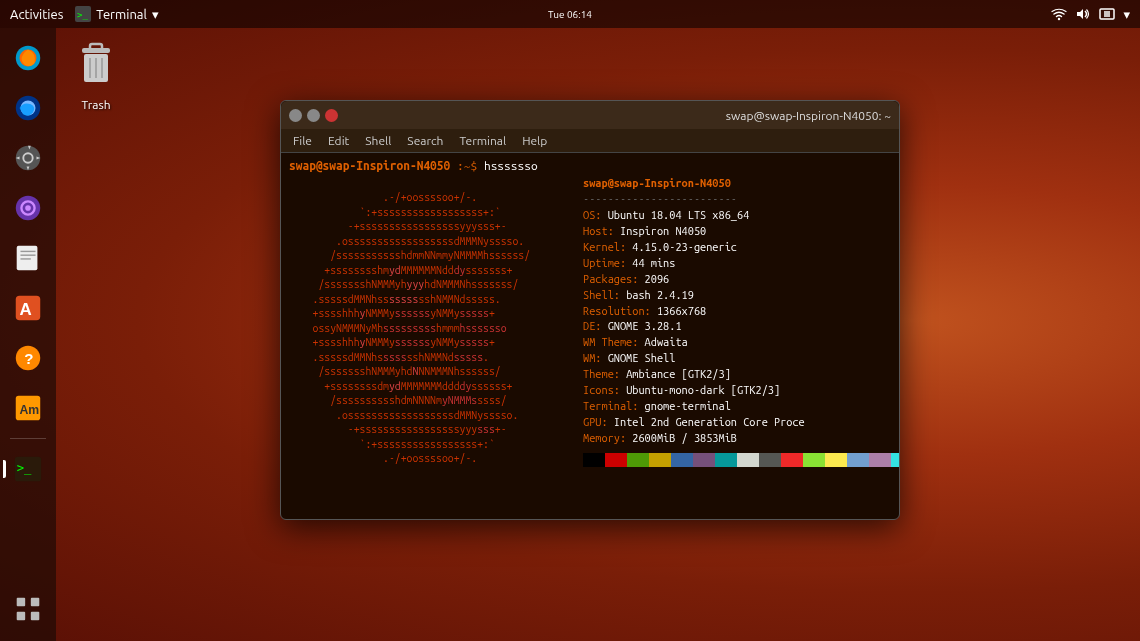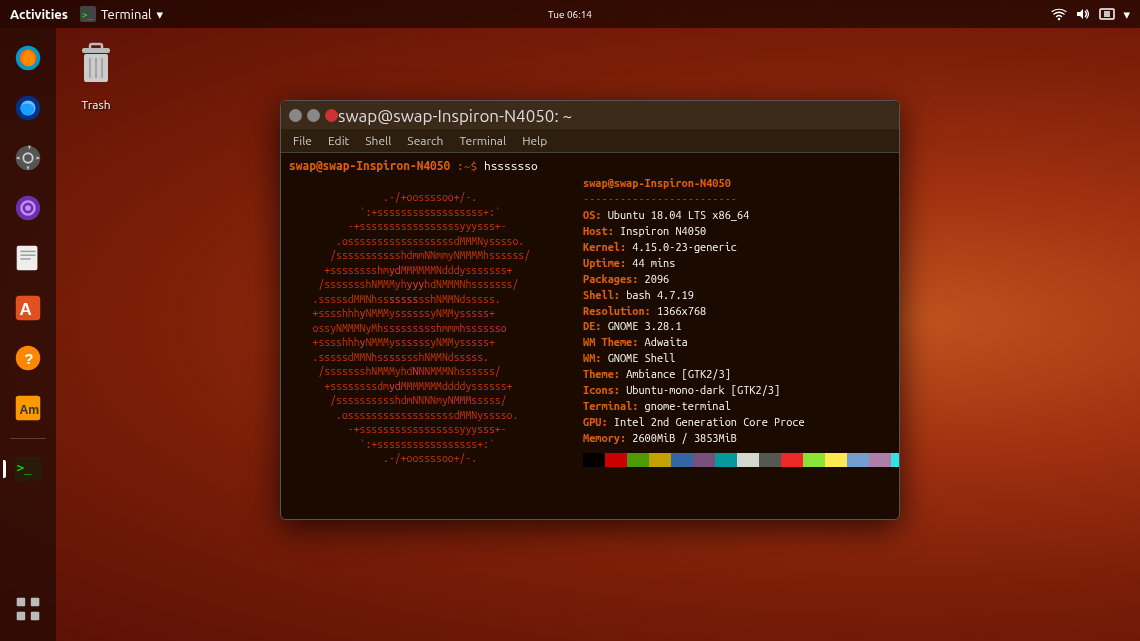--- a/index.html
+++ b/index.html
@@ -33,21 +33,21 @@
       z-index: 100;
     }
     .topbar-left {
       display: flex;
       align-items: center;
       gap: 12px;
     }
     .topbar-activities {
       color: white;
       font-size: 13px;
-      font-weight: 700;
+      font-weight: 400;
       cursor: pointer;
     }
     .topbar-appname {
       display: flex;
       align-items: center;
       gap: 5px;
       color: white;
       font-size: 13px;
     }
     .topbar-center {
@@ -147,23 +147,23 @@
       background: #3c2a1a;
       border-radius: 6px 6px 0 0;
       display: flex;
       align-items: center;
       justify-content: space-between;
       padding: 0 8px;
       flex-shrink: 0;
     }
     .terminal-title {
       color: #ddd;
-      font-size: 17px;
+      font-size: 12px;
       flex: 1;
-      text-align: left;
+      text-align: right;
     }
     .window-buttons {
       display: flex;
       gap: 5px;
     }
     .win-btn {
       width: 13px;
       height: 13px;
       border-radius: 50%;
       border: none;
@@ -232,21 +232,21 @@
       color: #e06000;
       font-weight: bold;
       font-size: 11px;
     }
     .info-separator {
       color: #666;
       font-size: 11px;
     }
     .info-label {
       color: #e06000;
-      font-weight: bold;
+      font-weight: normal;
     }
     .info-value {
       color: #fff;
     }
     .color-blocks {
       display: flex;
       margin-top: 6px;
       gap: 0;
     }
     .color-block {
@@ -464,21 +464,21 @@
         </div>
 
         <div class="neofetch-info">
           <div><span class="info-hostname">swap@swap-Inspiron-N4050</span></div>
           <div><span class="info-separator">-------------------------</span></div>
           <div><span class="info-label">OS: </span><span class="info-value">Ubuntu 18.04 LTS x86_64</span></div>
           <div><span class="info-label">Host: </span><span class="info-value">Inspiron N4050</span></div>
           <div><span class="info-label">Kernel: </span><span class="info-value">4.15.0-23-generic</span></div>
           <div><span class="info-label">Uptime: </span><span class="info-value">44 mins</span></div>
           <div><span class="info-label">Packages: </span><span class="info-value">2096</span></div>
-          <div><span class="info-label">Shell: </span><span class="info-value">bash 4.7.19</span></div>
+          <div><span class="info-label">Shell: </span><span class="info-value">bash 2.4.19</span></div>
           <div><span class="info-label">Resolution: </span><span class="info-value">1366x768</span></div>
           <div><span class="info-label">DE: </span><span class="info-value">GNOME 3.28.1</span></div>
           <div><span class="info-label">WM Theme: </span><span class="info-value">Adwaita</span></div>
           <div><span class="info-label">WM: </span><span class="info-value">GNOME Shell</span></div>
           <div><span class="info-label">Theme: </span><span class="info-value">Ambiance [GTK2/3]</span></div>
           <div><span class="info-label">Icons: </span><span class="info-value">Ubuntu-mono-dark [GTK2/3]</span></div>
           <div><span class="info-label">Terminal: </span><span class="info-value">gnome-terminal</span></div>
           <div><span class="info-label">GPU: </span><span class="info-value">Intel 2nd Generation Core Proce</span></div>
           <div><span class="info-label">Memory: </span><span class="info-value">2600MiB / 3853MiB</span></div>
           <div class="color-blocks" id="color-blocks-container">

